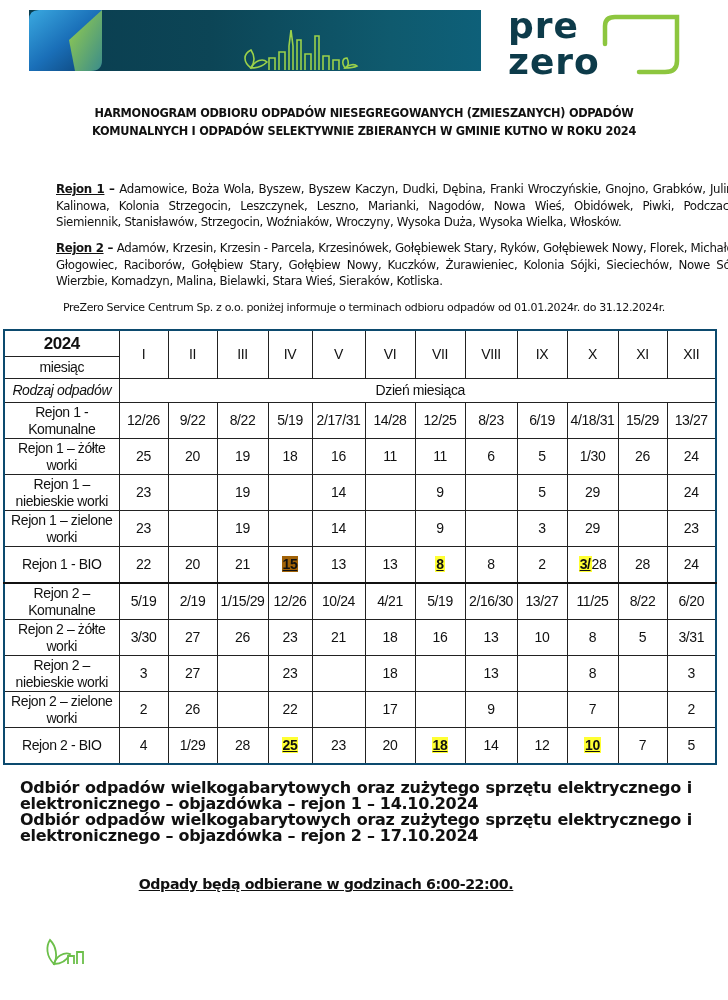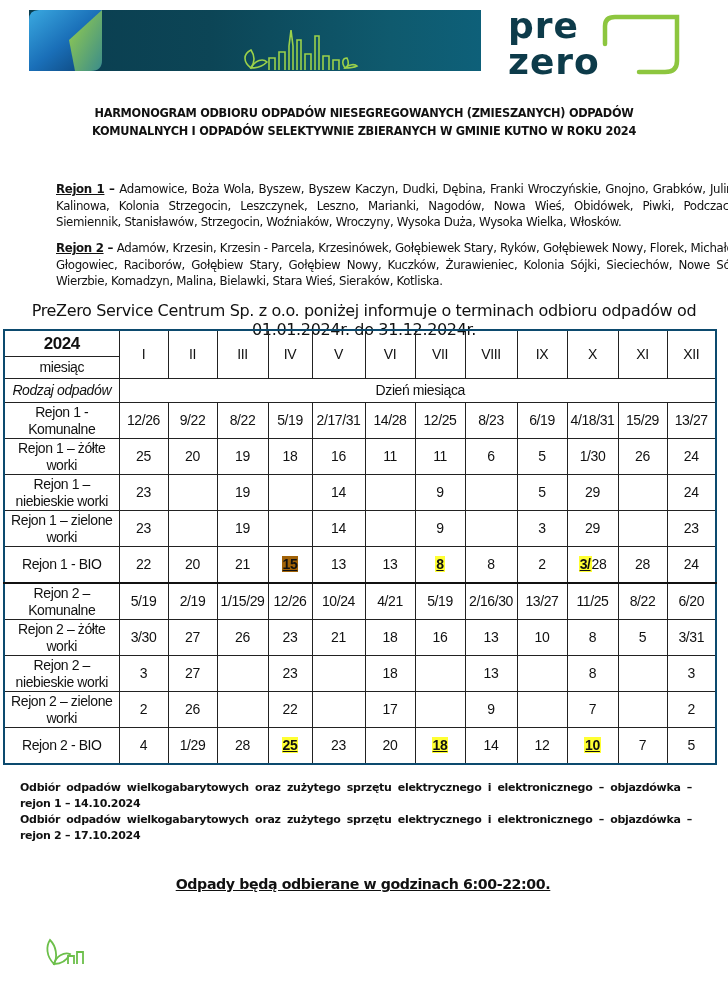--- a/index.html
+++ b/index.html
@@ -19,42 +19,42 @@
            line-height:18px; letter-spacing:-0.3px; transform:scaleX(0.93); transform-origin:center; }
 
   .region { position:absolute; left:20px; width:690px; font-size:11.8px; line-height:16.5px;
             text-align:justify; letter-spacing:-0.35px;margin-left:36px; }
   .region .label { font-weight:bold; text-decoration:underline; }
   .region .dash { font-weight:bold; }
   .r1 { top:181px; }
   .r2 { top:240px; }
 
   .intro { position:absolute; left:0; top:301px; width:728px; text-align:center;
-           font-size:16px; letter-spacing:-0.35px; }
+           font-size:11px; letter-spacing:-0.35px; }
 
   
   table.sched { position:absolute; left:3px; top:329px; border-collapse:collapse;
                 font-family:"Liberation Sans", sans-serif; font-size:14px; letter-spacing:-0.4px;
                 border:2px solid #0c4a6e; }
   table.sched td { border:1px solid #222; text-align:center; vertical-align:middle;
                    padding:0; line-height:17px; }
   td.year { font-weight:bold; font-size:17px; height:25px; border-bottom:1px solid #222; }
   td.month-sub { height:21px; }
   td.wtype { height:23px;font-style:italic; }
   td.dzien { text-align:left; padding-left:6px !important; }
   td.lbl { height:35px;margin-left:13px; }
   tr.thick td { border-top:2px solid #111; }
   .hl { background:#ffff33; font-weight:bold; text-decoration:underline; padding:0 1px; }
 
-  .notes { position:absolute; left:20px; top:780px; width:672px; font-size:11px;
+  .notes { position:absolute; left:20px; top:780px; width:672px; font-size:16px;
            font-weight:bold; line-height:16px; text-align:justify; letter-spacing:-0.3px; }
   .notes p { margin:0; }
 
   .hours { position:absolute; left:0; top:876px; width:652px; text-align:center;
-           font-size:14.2px; font-weight:bold; text-decoration:underline; letter-spacing:-0.4px;margin-left:37px; }
+           font-size:14.2px; font-weight:bold; text-decoration:underline; letter-spacing:-0.4px; }
 
   .footer-deco { position:absolute; left:44px; top:936px; width:630px; height:36px; }
 </style>
 </head>
 <body>
 
 <div class="banner">
   <svg width="452" height="61" viewBox="0 0 452 61">
     <defs>
       <linearGradient id="bl" x1="0" y1="0" x2="1" y2="1">

